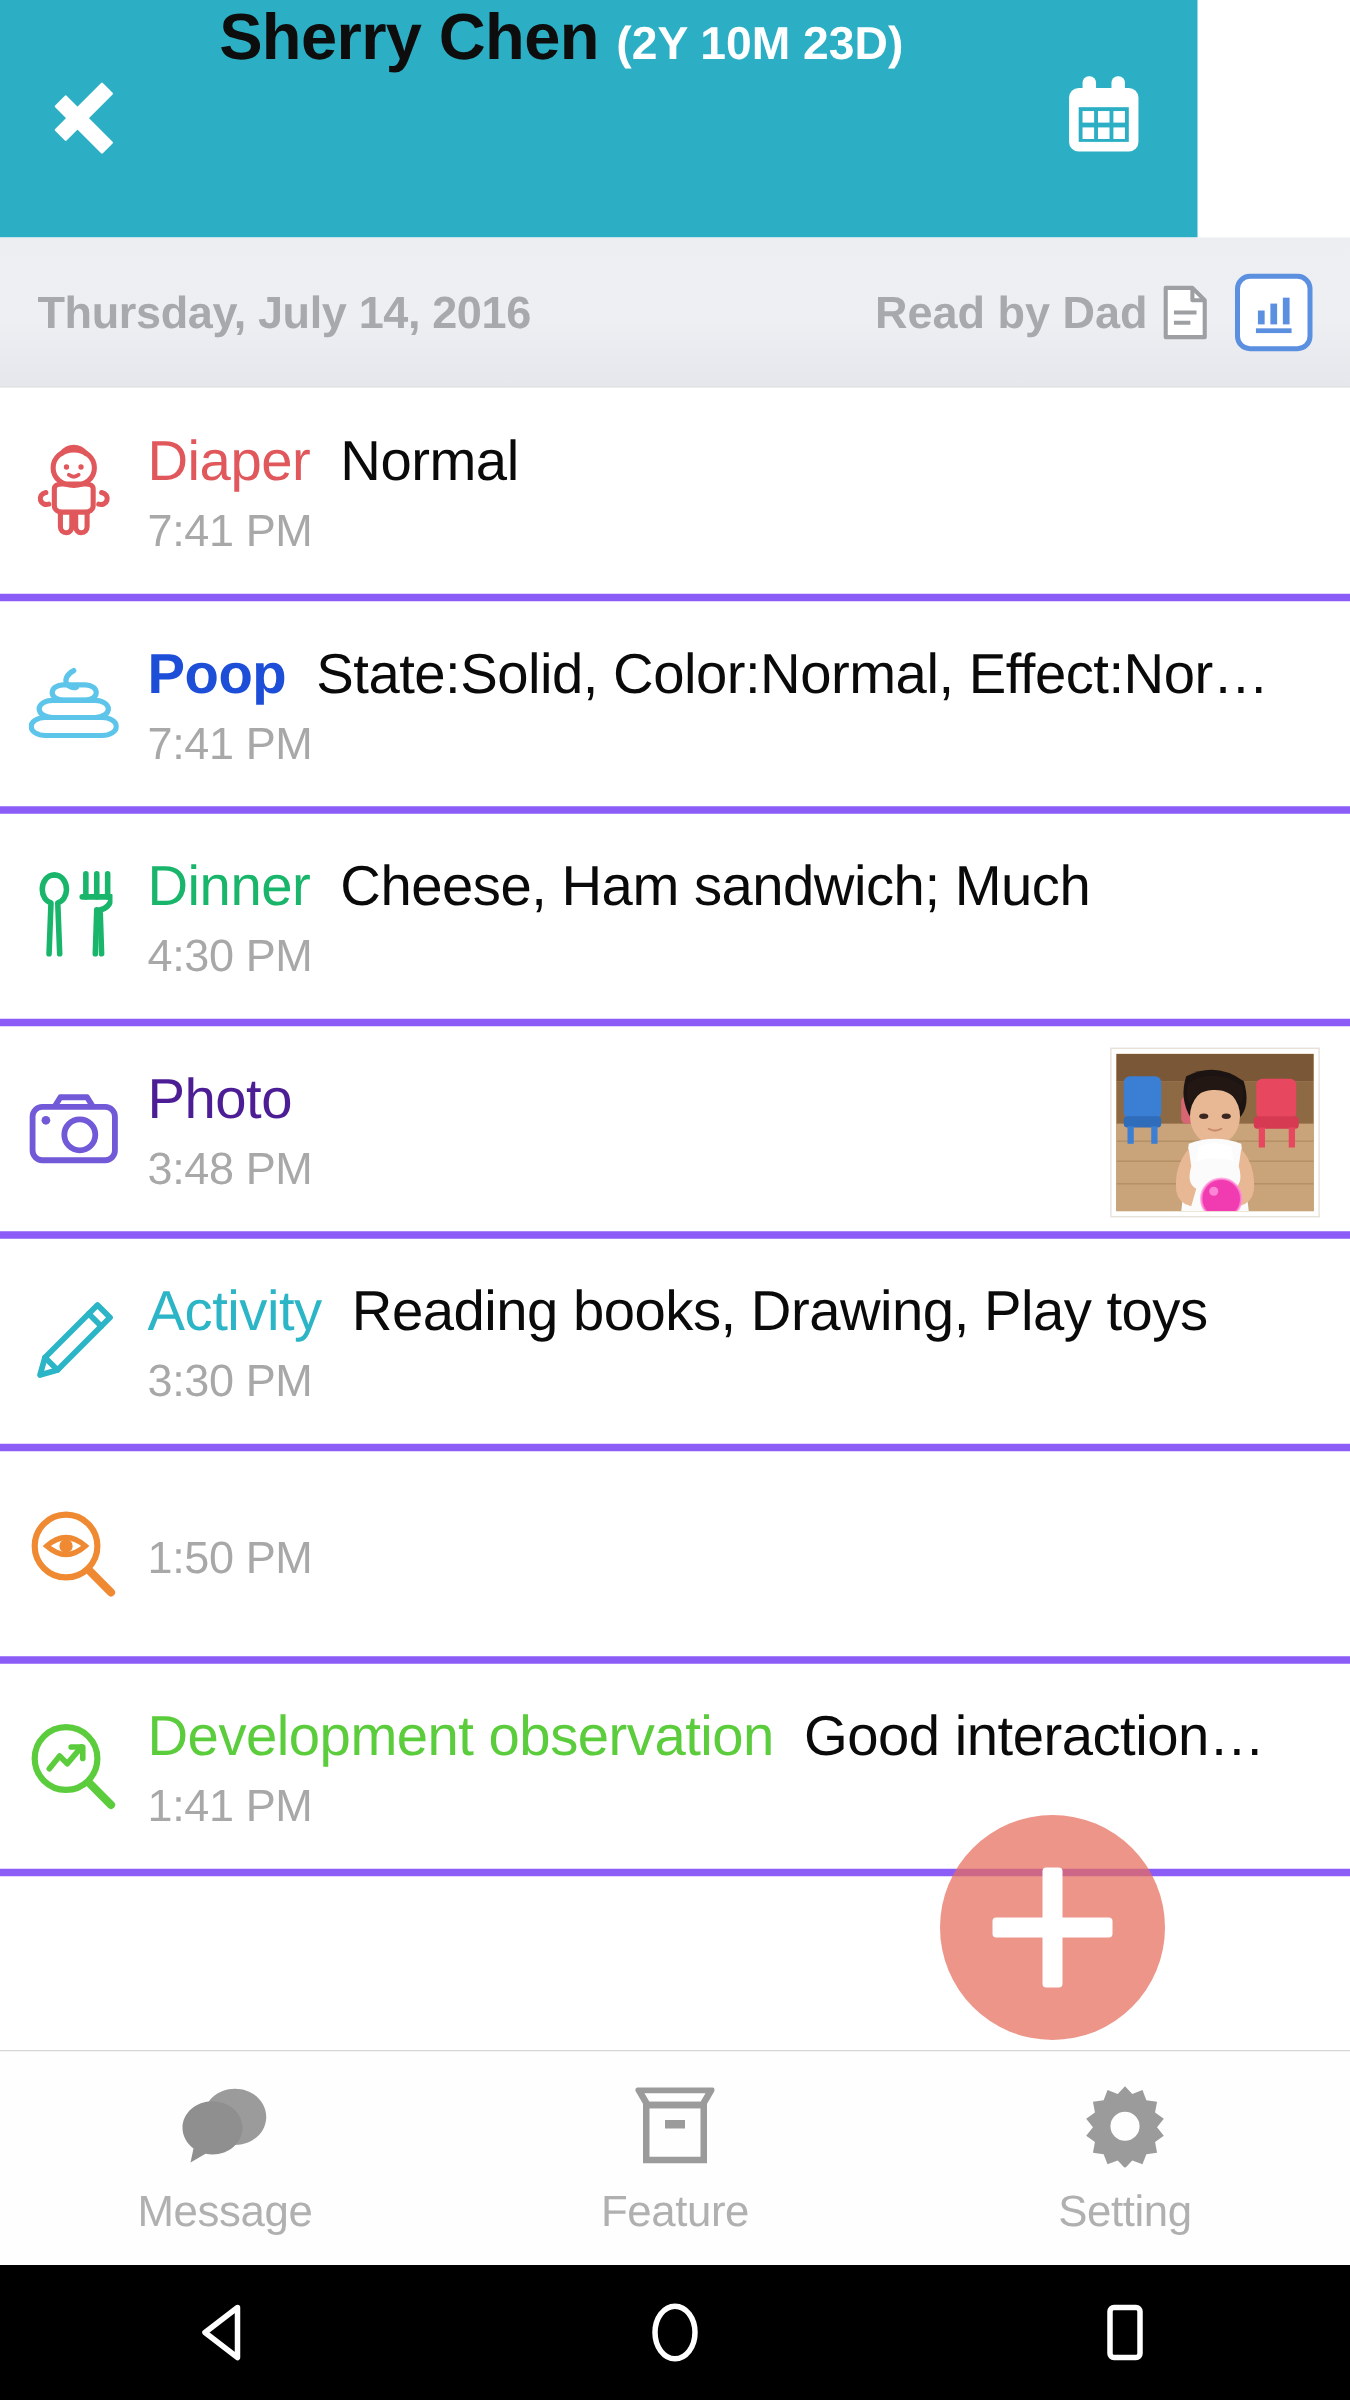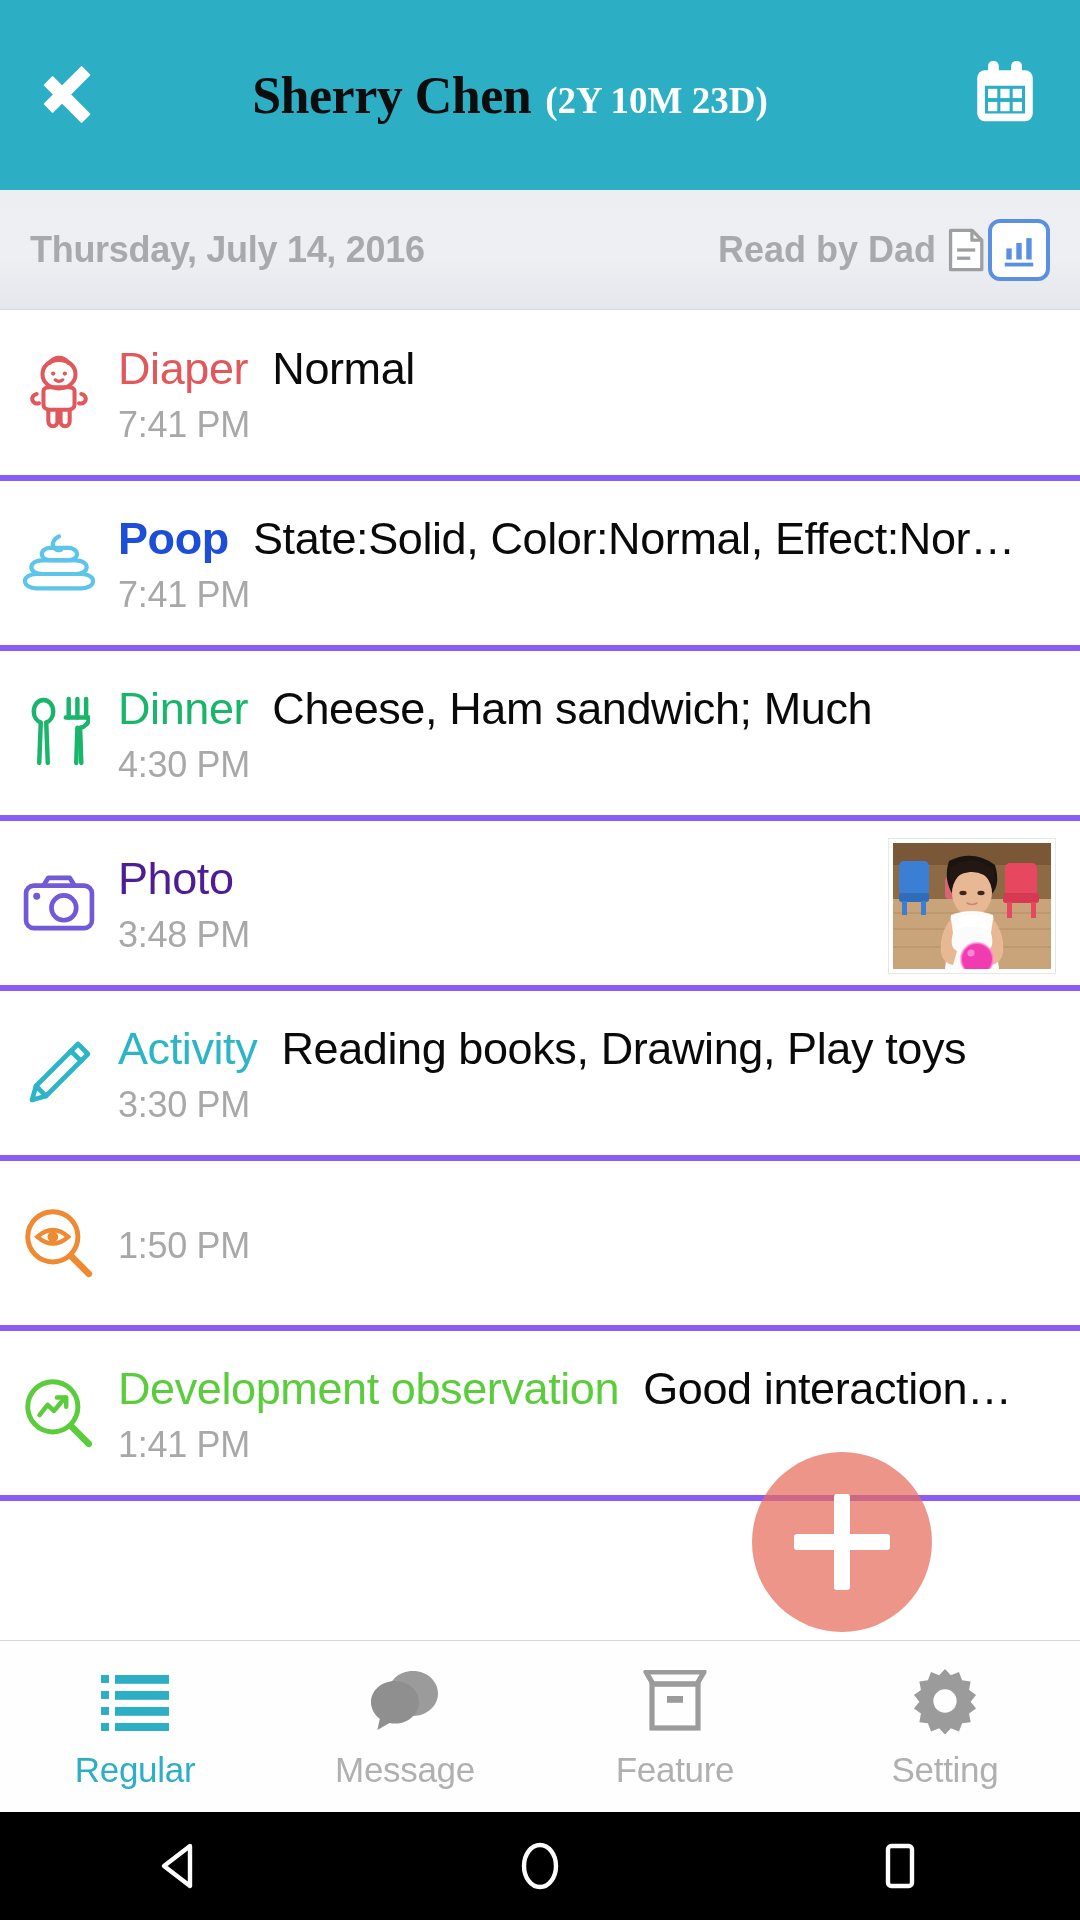--- a/index.html
+++ b/index.html
@@ -6,23 +6,23 @@
   html, body {
     width:1080px; height:1920px;
     font-family:"Liberation Sans", sans-serif;
     background:#ffffff;
     overflow:hidden;
   }
   .screen { position:relative; width:1080px; height:1920px; background:#fff; }
 
   
   .appbar{
-    position:absolute; top:0; left:0; width:1080px; height:190px;
+    position:absolute; top:0; left:0; width:958px; height:190px;
     background:#2cafc4;
-    display:flex; align-items:center;font-family:Liberation Serif, serif;
+    display:flex; 
   }
   .back-btn{
     width:130px; height:190px;
     display:flex; align-items:center; justify-content:center;
     cursor:pointer;
   }
   .chev{
     width:46px; height:78px; position:relative;
   }
   .chev:before, .chev:after{
@@ -51,21 +51,21 @@
   .datebar{
     position:absolute; top:190px; left:0; width:1080px; height:120px;
     background:linear-gradient(#eceef2, #eeeff3 55%, #e6e7ec);
     border-bottom:1px solid #d9dade;
     display:flex; align-items:center; padding:16px 30px;
   }
   .date-text{
     font-size:36px; font-weight:700; color:#a7a9ad; letter-spacing:-0.3px;
   }
   .datebar-right{
-    margin-left:auto; display:flex; align-items:center; 
+    margin-left:auto; display:flex; align-items:center; gap:18px;
   }
   .readby{
     display:flex; align-items:center; gap:10px; cursor:pointer;
   }
   .readby-text{
     font-size:36px; font-weight:700; color:#a7a9ad;
   }
   .chart-btn{
     width:62px; height:62px; border:4px solid #5b8fe0; border-radius:12px;
     display:flex; align-items:center; justify-content:center; background:#fff;
@@ -376,37 +376,20 @@
     </div>
 
   </div>
 
   <div class="fab">
     <span class="fab-plus"></span>
   </div>
 
   <div class="bottomnav">
 
-    <div class="nav-item active">
-      <span class="nav-ico">
-        <svg width="68" height="60" viewBox="0 0 34 30">
-          <g fill="#2cafc4">
-            <rect x="0" y="2" width="4" height="4"></rect>
-              <rect x="7" y="2" width="27" height="4.4"></rect>
-            <rect x="0" y="10" width="4" height="4"></rect>
-              <rect x="7" y="10" width="27" height="4.4"></rect>
-            <rect x="0" y="18" width="4" height="4"></rect>
-              <rect x="7" y="18" width="27" height="4.4"></rect>
-            <rect x="0" y="26" width="4" height="4"></rect>
-              <rect x="7" y="26" width="27" height="4.4"></rect>
-          </g>
-        </svg>
-      </span>
-      <span class="nav-label">Regular</span>
-    </div>
 
     <div class="nav-item">
       <span class="nav-ico">
         <svg width="72" height="64" viewBox="0 0 36 32">
           <path d="M22 1 c7 0 12.5 5 12.5 11.3 0 6.2-5.5 11.2-12.5 11.2 -1.2 0-2.4-0.2-3.5-0.5 l-5.5 3.4 1.2-5.2 C10.4 19.2 9.5 16 9.5 12.3 9.5 6 15 1 22 1 z" fill="#9b9b9b"></path>
           <path d="M13 6 c-6.6 0-12 4.7-12 10.6 0 3.3 1.7 6.3 4.4 8.3 l-1.2 5.6 6-3.5 c0.9 0.2 1.9 0.3 2.8 0.3 6.6 0 12-4.8 12-10.7 C25 10.7 19.6 6 13 6 z" fill="#8f8f8f"></path>
         </svg>
       </span>
       <span class="nav-label">Message</span>
     </div>

